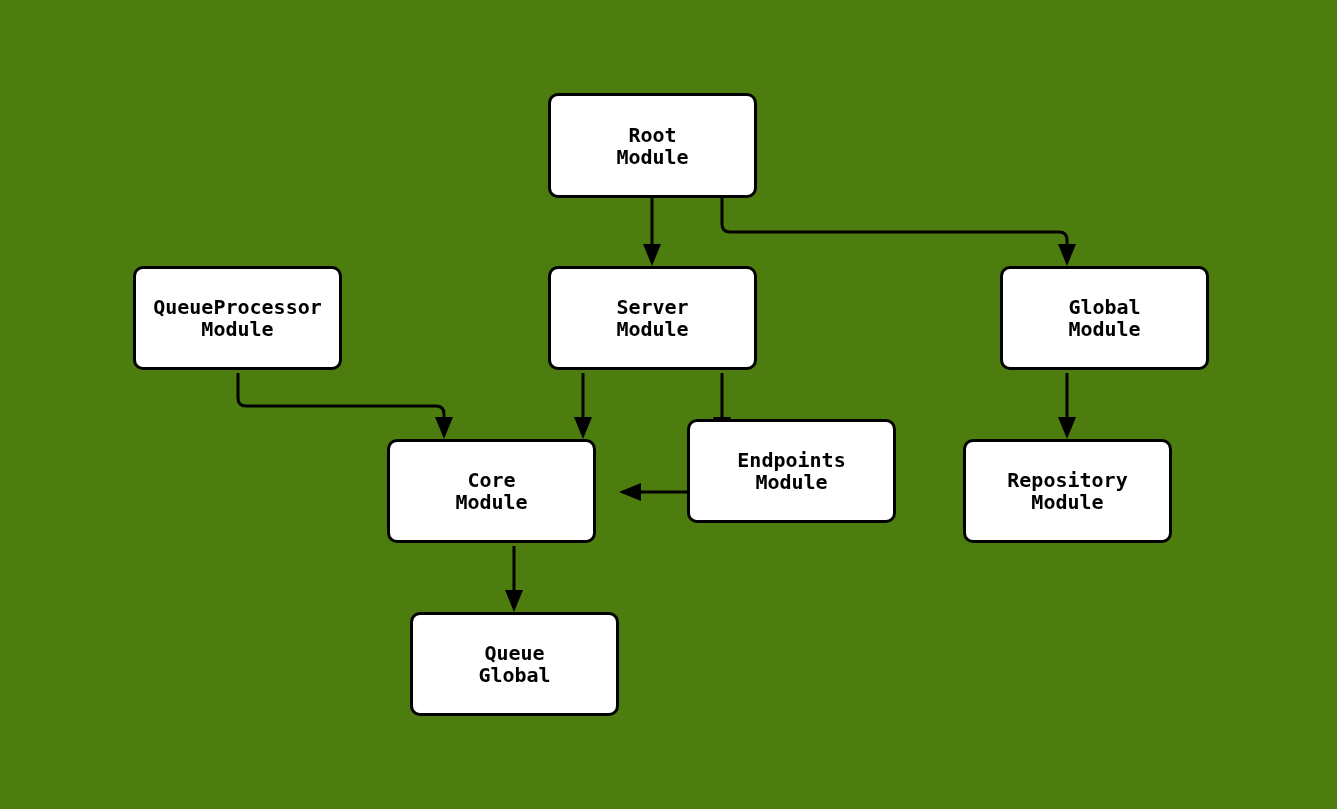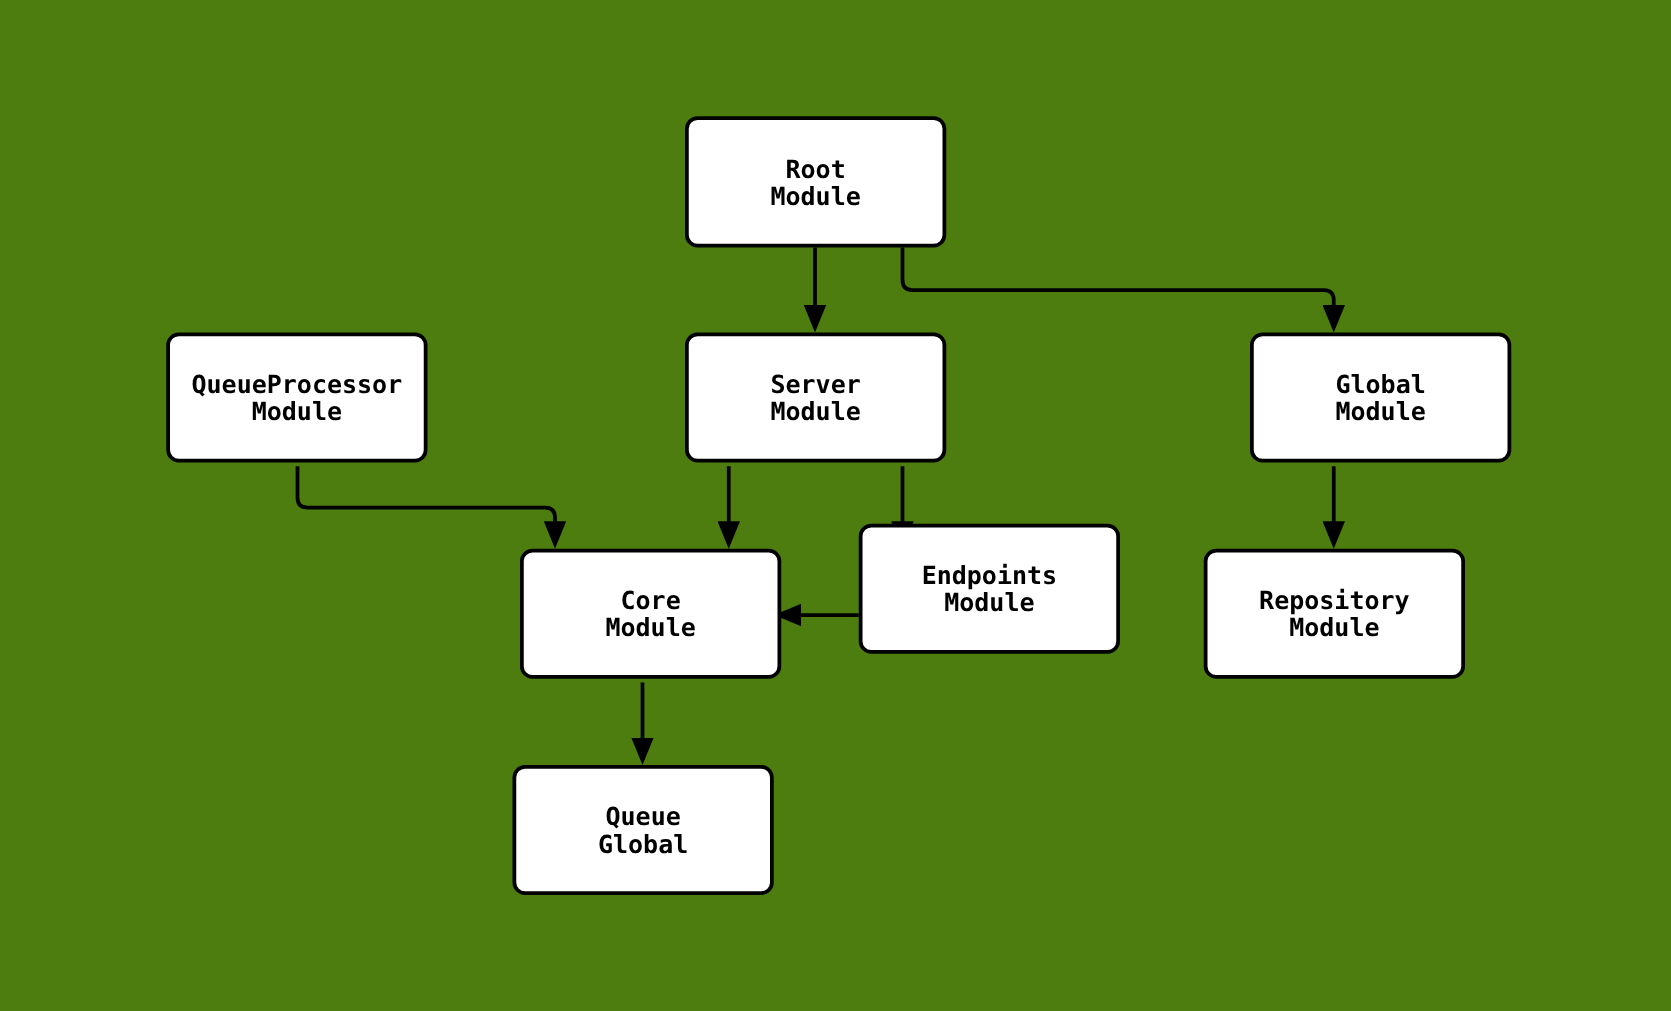--- a/index.html
+++ b/index.html
@@ -80,21 +80,21 @@
 
   <div class="node" style="left:133px; top:266px">QueueProcessor
 Module</div>
 
   <div class="node" style="left:548px; top:266px">Server
 Module</div>
 
   <div class="node" style="left:1000px; top:266px">Global
 Module</div>
 
-  <div class="node" style="left:416px; top:439px">Core
+  <div class="node" style="left:387px; top:439px">Core
 Module</div>
 
   <div class="node" style="left:687px; top:419px">Endpoints
 Module</div>
 
   <div class="node" style="left:963px; top:439px">Repository
 Module</div>
 
   <div class="node" style="left:410px; top:612px">Queue
 Global</div>

